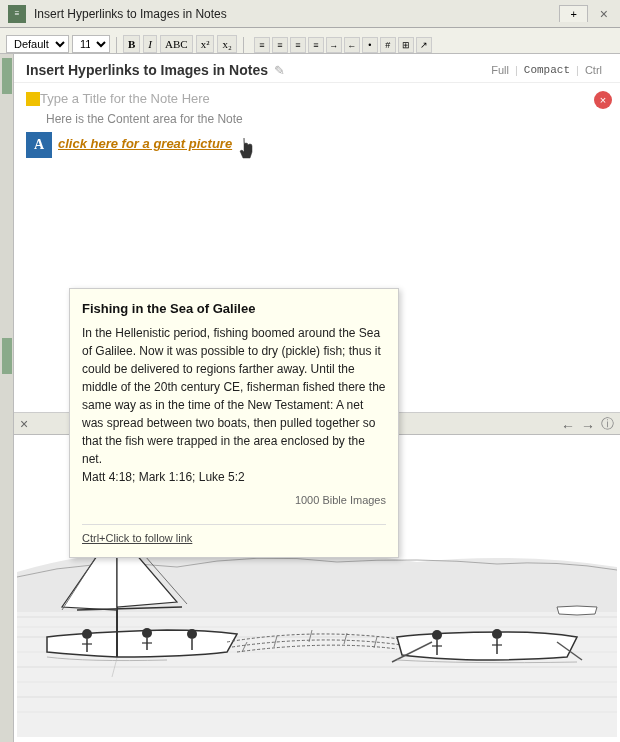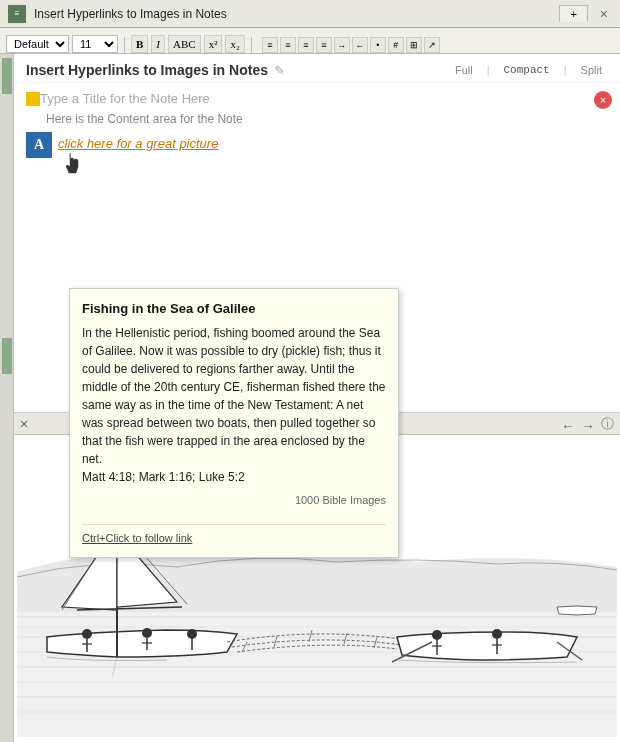--- a/index.html
+++ b/index.html
@@ -136,21 +136,21 @@
       justify-content: space-between;
       border-bottom: 1px solid #eee;
     }
     .note-header-title {
       font-size: 14px;
       font-weight: bold;
       color: #333;
     }
     .note-view-options {
       display: flex;
-      gap: 8px;
+      gap: 0;
       font-size: 11px;
       color: #888;
     }
     .note-view-option {
       padding: 0 6px;
       cursor: pointer;
       color: #888;
     }
     .note-view-option.active {
       color: #555;
@@ -377,21 +377,21 @@
     <span class="title-bar-text">Insert Hyperlinks to Images in Notes</span>
     <div class="title-bar-tab">+</div>
     <div class="title-bar-close">×</div>
   </div>
 
 
   <div class="format-bar">
     <select class="format-select">
       <option>Default</option>
     </select>
-    <select class="format-select" style="width:46px;">
+    <select class="format-select" style="width:38px;">
       <option>11</option>
     </select>
     <div class="toolbar-sep"></div>
     <button class="format-btn bold">B</button>
     <button class="format-btn italic">I</button>
     <button class="format-btn">ABC</button>
     <button class="format-btn">x²</button>
     <button class="format-btn">x₂</button>
     <div class="toolbar-sep"></div>
     <div class="format-icons">
@@ -421,40 +421,40 @@
       <div class="note-header">
         <div style="display:flex;align-items:center;gap:6px;">
           <span class="note-header-title">Insert Hyperlinks to Images in Notes</span>
           <span style="color:#aaa;font-size:13px;">✎</span>
         </div>
         <div class="note-view-options">
           <span class="note-view-option">Full</span>
           <span class="note-view-sep">|</span>
           <span class="note-view-option active">Compact</span>
           <span class="note-view-sep">|</span>
-          <span class="note-view-option">Split</span>
+          <span class="note-view-option">Ctrl</span>
         </div>
       </div>
 
       <div class="note-content" style="position:relative;">
 
         <div class="note-close-btn">
           <span>×</span>
         </div>
 
         <div class="note-title-input">
           <div class="note-title-bullet"></div>
           <span class="note-title-text">Type a Title for the Note Here</span>
         </div>
 
         <div class="note-content-text">Here is the Content area for the Note</div>
 
         <div class="note-body-row">
           <div class="note-body-icon">A</div>
-          <div style="display:flex;flex-direction:column;justify-content:center;padding-top:4px;">
+          <div style="display:flex;flex-direction:row;justify-content:center;padding-top:4px;font-weight:bold;">
             <span class="hyperlink-text" style="cursor:pointer;">click here for a great picture</span>
 
             <div style="margin-top:2px;margin-left:4px;">
               <svg width="20" height="24" viewBox="0 0 20 24">
                 <path d="M8 0 L8 14 L6 12 L4 13 L7 20 L14 20 L16 14 L16 8 Q16 6 14 6 Q13 6 12 7 Q12 5 10 5 Q9 5 8.5 6 Q8 4 8 0 Z" fill="#333" stroke="#333" stroke-width="0.5"></path>
               </svg>
             </div>
           </div>
         </div>
 

